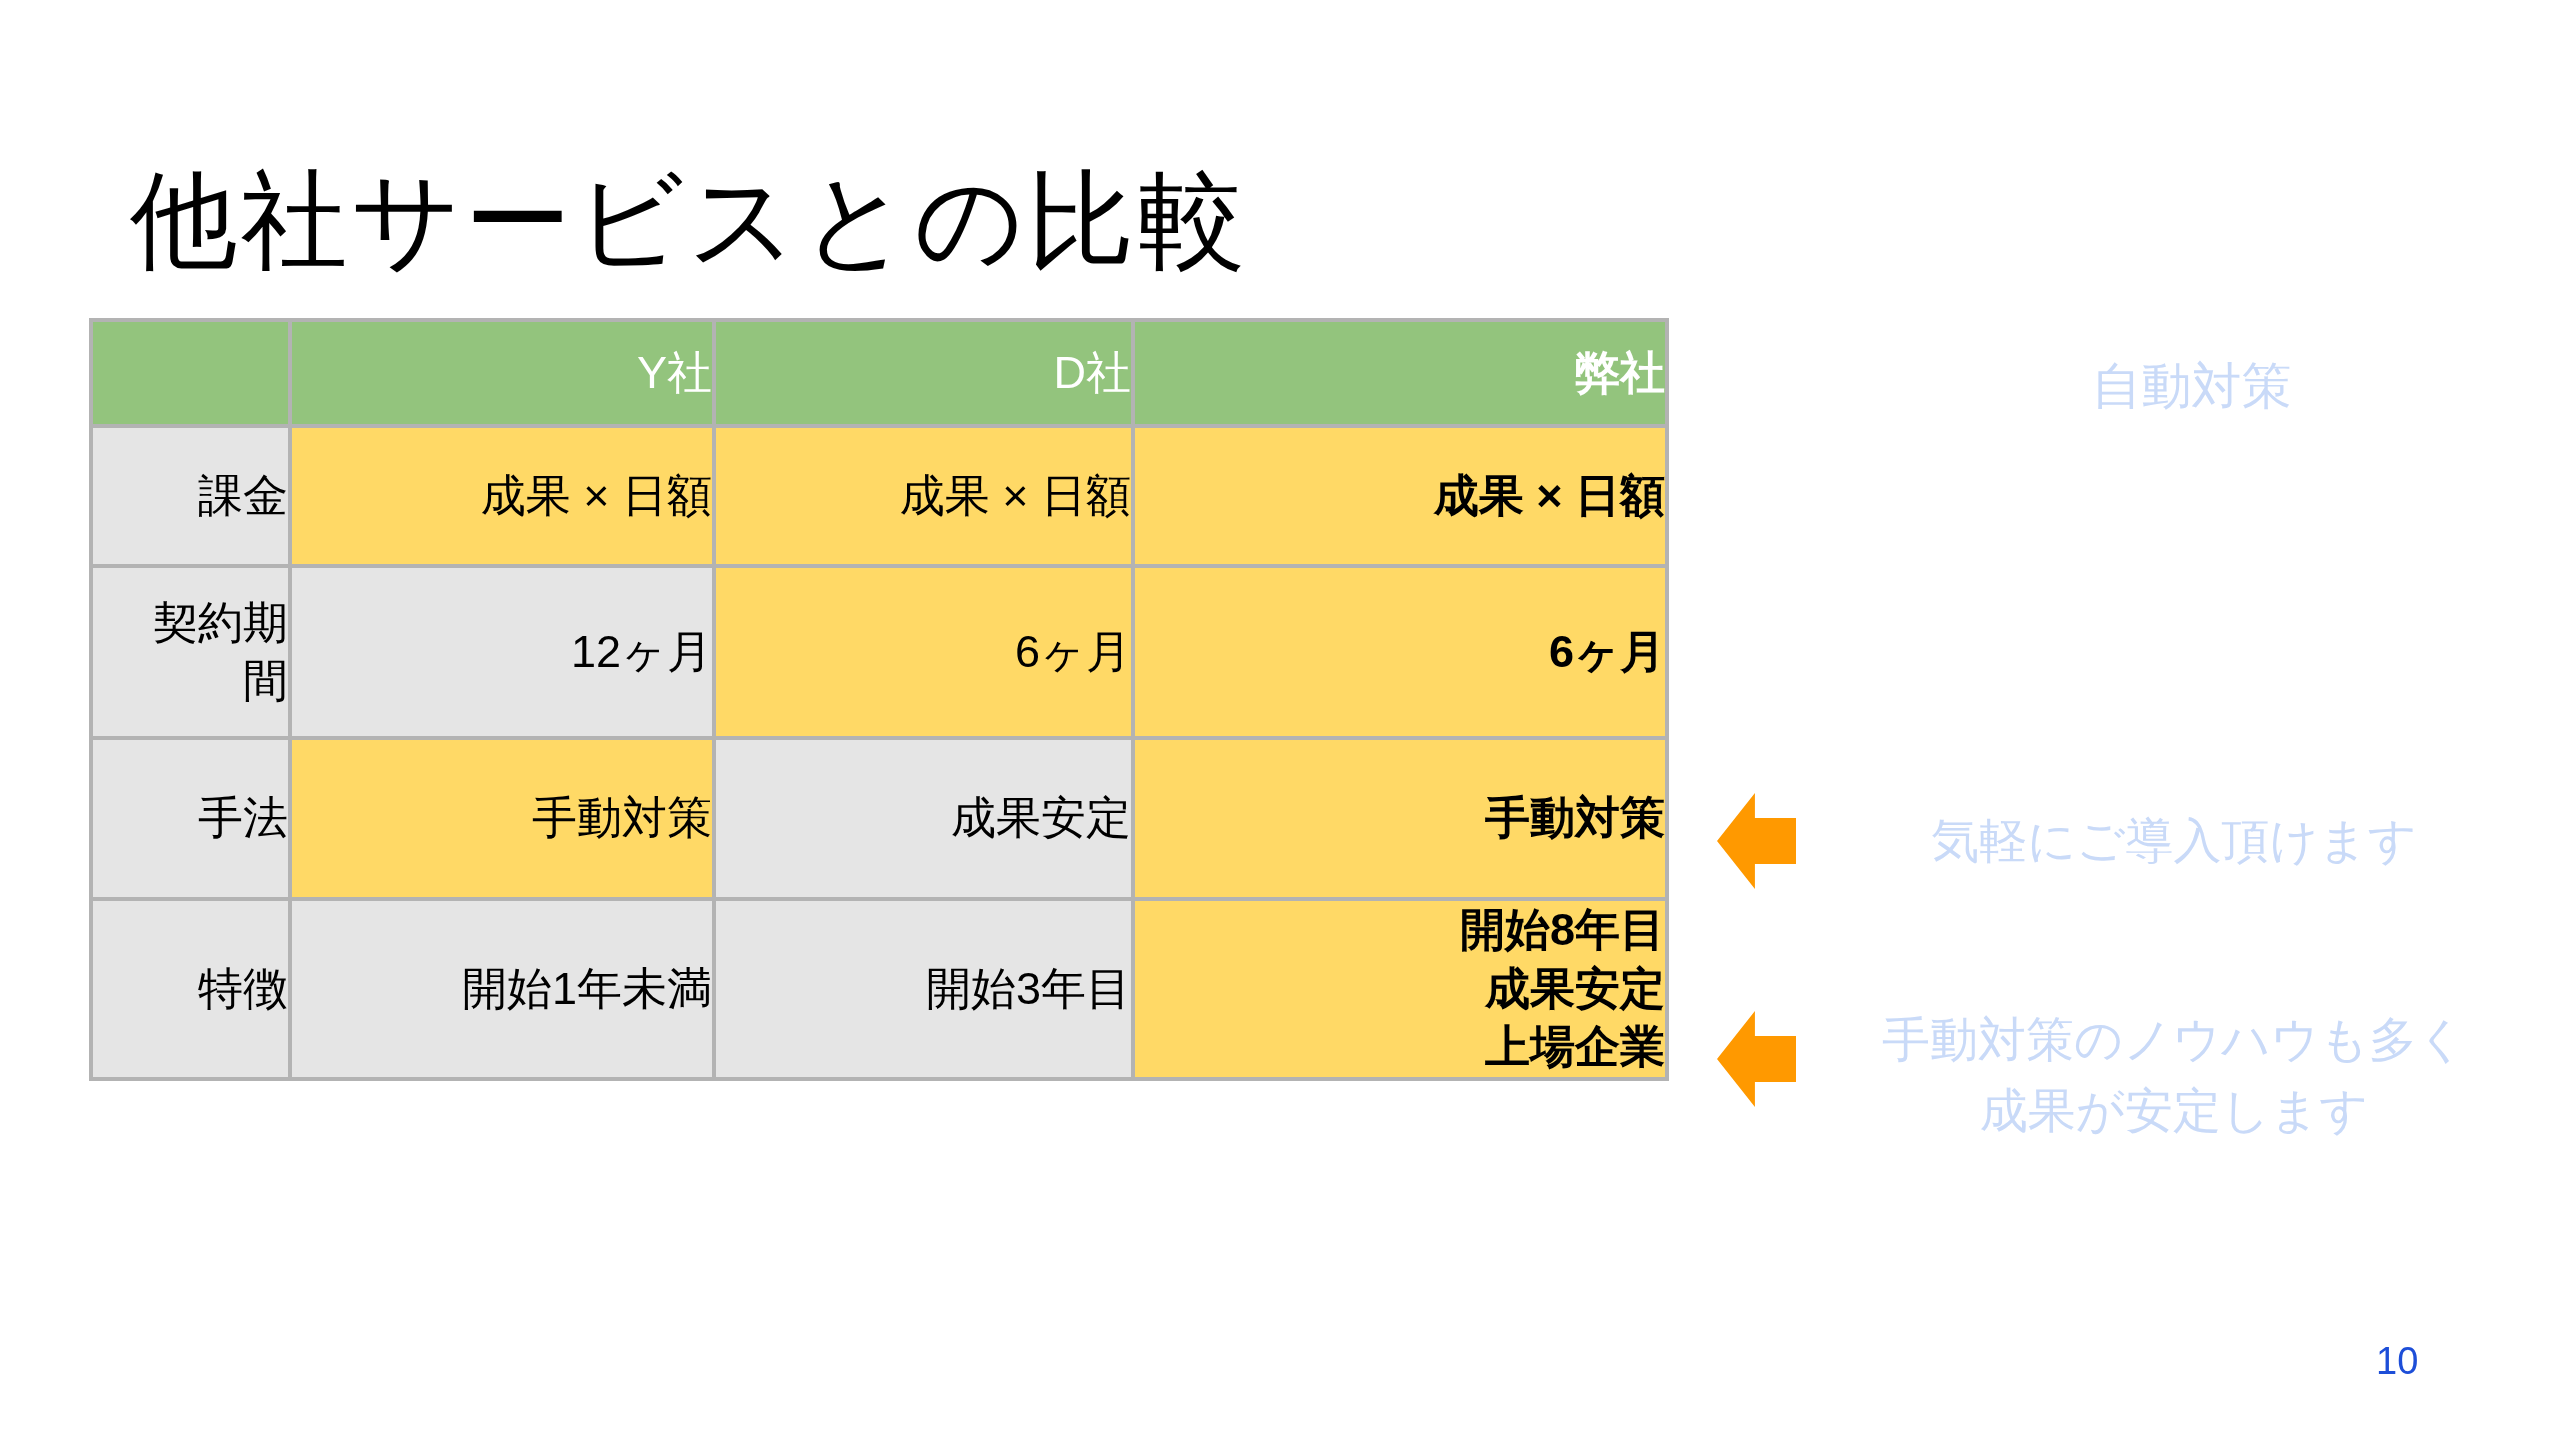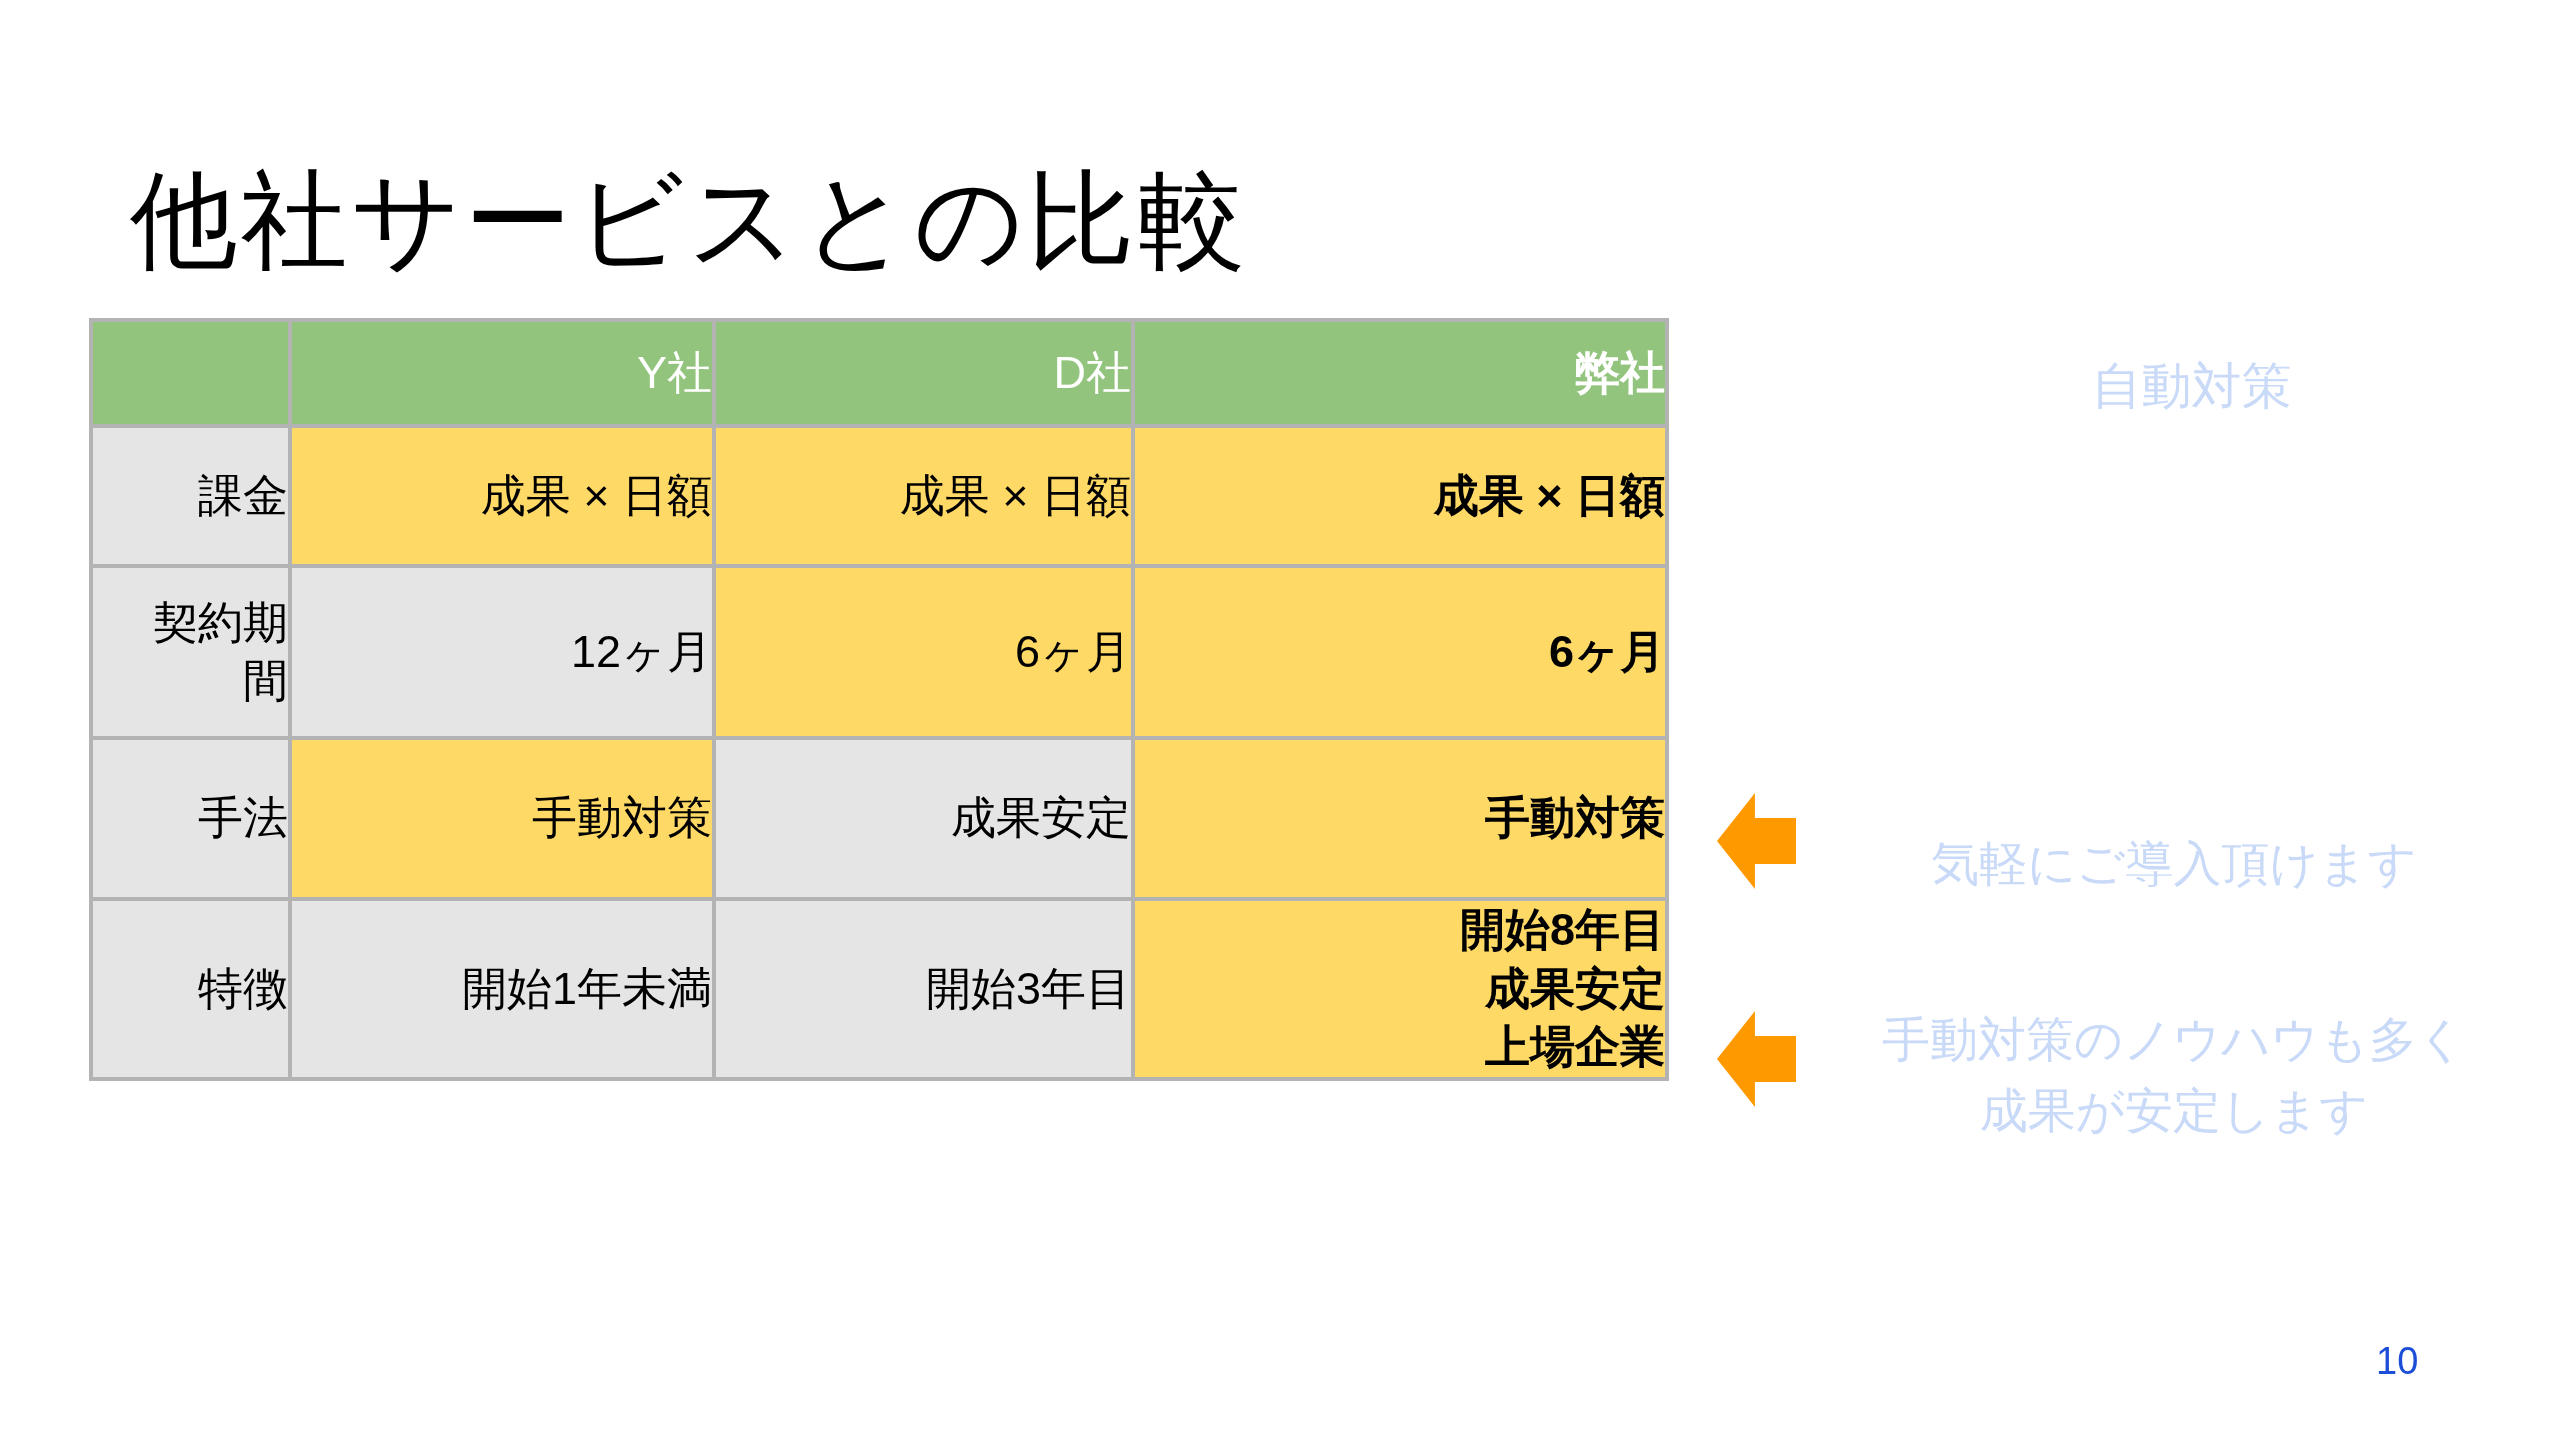--- a/index.html
+++ b/index.html
@@ -83,21 +83,21 @@
     position: absolute;
     left: 1825px;
     width: 698px;
     text-align: center;
     font-size: 48px;
     color: var(--annotation-blue, #C9DAF8);
     font-family: "Liberation Serif", "DejaVu Serif", serif;
     white-space: pre-line;
     line-height: 1.48;
   }
-  .ann1 { top: 828px; }
+  .ann1 { top: 805px; }
   .ann2 { top: 1004px; }
   .pagenum {
     position: absolute;
     left: 2376px;
     top: 1340px;
     font-size: 38px;
     color: #1d4ed8;
   }
 </style>
 </head>

